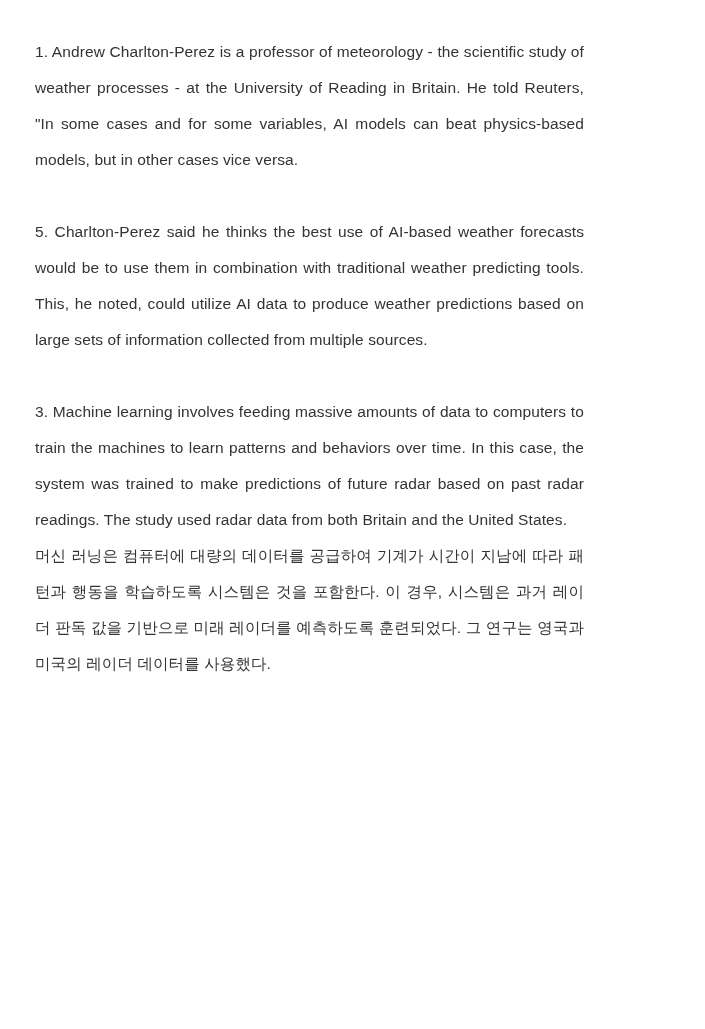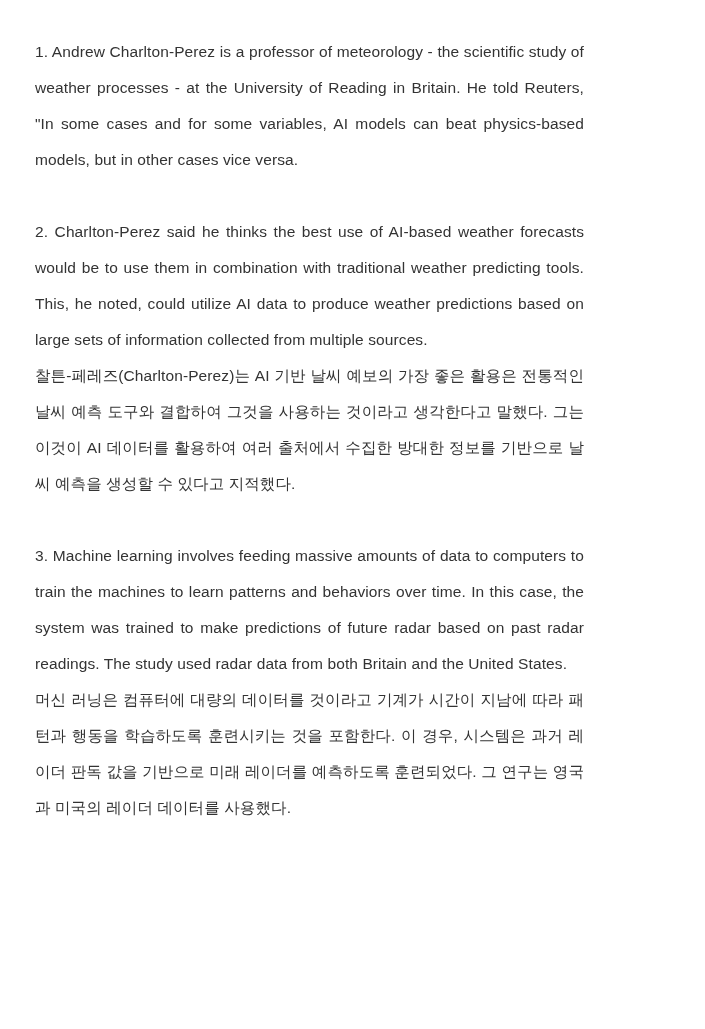--- a/index.html
+++ b/index.html
@@ -38,22 +38,21 @@
 </head>
 <body>
 
 <div class="page">
 
   <div class="para-block">
     <p class="en">1. Andrew Charlton-Perez is a professor of meteorology - the scientific study of weather processes - at the University of Reading in Britain. He told Reuters, "In some cases and for some variables, AI models can beat physics-based models, but in other cases vice versa.</p>
   </div>
 
   <div class="para-block">
-    <p class="en">2. Charlton-Perez said he thinks the best use of AI-based weather forecasts would be to use them in combination with traditional weather predicting tools. This, he noted, could utilize AI data to produce weather predictions based on large sets of information collected from multiple sources.</p>
-    <p class="ko">찰튼-페레즈(Charlton-Perez)는 AI 기반 날씨 예보의 가장 좋은 활용은 전통적인 날씨 예측 도구와 결합하여 그것을 사용하는 것이라고 생각한다고 말했다. 그는 이것이 AI 데이터를 활용하여 여러 출처에서 수집한 방대한 정보를 기반으로 날씨 예측을 생성할 수 있다고 지적했다.</p>
+    <p class="en">5. Charlton-Perez said he thinks the best use of AI-based weather forecasts would be to use them in combination with traditional weather predicting tools. This, he noted, could utilize AI data to produce weather predictions based on large sets of information collected from multiple sources.</p>
   </div>
 
   <div class="para-block">
     <p class="en">3. Machine learning involves feeding massive amounts of data to computers to train the machines to learn patterns and behaviors over time. In this case, the system was trained to make predictions of future radar based on past radar readings. The study used radar data from both Britain and the United States.</p>
-    <p class="ko">머신 러닝은 컴퓨터에 대량의 데이터를 것이라고 기계가 시간이 지남에 따라 패턴과 행동을 학습하도록 훈련시키는 것을 포함한다. 이 경우, 시스템은 과거 레이더 판독 값을 기반으로 미래 레이더를 예측하도록 훈련되었다. 그 연구는 영국과 미국의 레이더 데이터를 사용했다.</p>
+    <p class="ko">머신 러닝은 컴퓨터에 대량의 데이터를 공급하여 기계가 시간이 지남에 따라 패턴과 행동을 학습하도록 시스템은 것을 포함한다. 이 경우, 시스템은 과거 레이더 판독 값을 기반으로 미래 레이더를 예측하도록 훈련되었다. 그 연구는 영국과 미국의 레이더 데이터를 사용했다.</p>
   </div>
 
 </div>
 
 </body></html>

